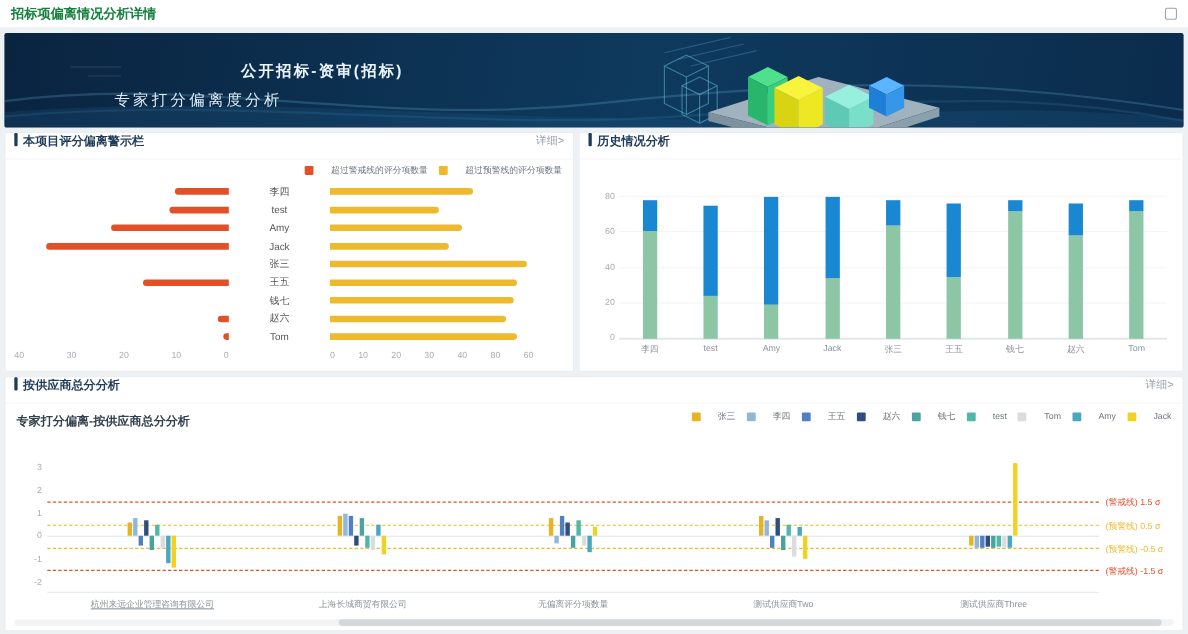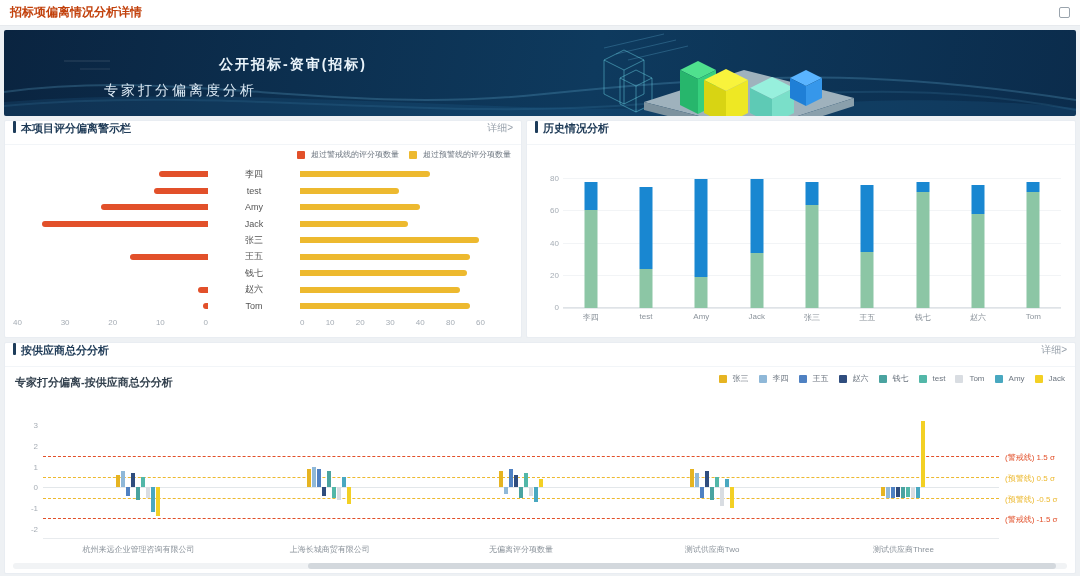--- a/index.html
+++ b/index.html
@@ -2,21 +2,21 @@
 <html><head>
 <meta charset="utf-8">
 <style>
   * { margin:0; padding:0; box-sizing:border-box; }
   html,body { width:1080px; height:576px; overflow:hidden; background:#eef1f4;
               font-family:"Liberation Sans","DejaVu Sans",sans-serif; color:#333; }
 
   
   .topbar { height:26px; background:#fff; border-bottom:1px solid #e7eaee;
             display:flex; align-items:center; justify-content:space-between; padding:0 10px; }
-  .topbar .title { font-size:12px; font-weight:bold; color:#c2410c; }
+  .topbar .title { font-size:12px; font-weight:bold; color:#15803d; }
   .fs-icon { width:11px; height:11px; border:1.5px solid #9aa4ad; border-radius:2px; }
 
   
   .banner { position:relative; margin:4px; height:86px; overflow:hidden; border-radius:2px;
             background:linear-gradient(100deg,#0a2440 0%,#0d3least 0%); 
             background:linear-gradient(100deg,#0a2440 0%,#0e3a5e 55%,#0b2c4c 100%); }
   .banner .bn-title { position:absolute; left:215px; top:26px; color:#eaf4fb; font-size:14px;
                       font-weight:bold; letter-spacing:2px; }
   .banner .bn-sub { position:absolute; left:100px; top:52px; color:#dceaf5; font-size:14px;
                     letter-spacing:3px; }
@@ -25,21 +25,21 @@
   
   .row { display:flex; gap:4px; margin:4px; }
   .panel { background:#fff; border:1px solid #e9edf2; border-radius:2px; position:relative; }
   .p-head { display:flex; height:24px; padding:0 8px; border-bottom:1px solid #f2f5f8; }
   .p-accent { width:3px; height:12px; background:#1d3c5a; margin-right:5px; border-radius:1px; }
   .p-title { font-size:11px; font-weight:bold; color:#1f3b57; }
   .p-link { margin-left:auto; font-size:10px; color:#98a1ab; cursor:pointer; }
 
   
   .lg-row { display:flex; gap:10px; justify-content:flex-end; padding:4px 10px 0 0; }
-  .lg-item { display:flex; align-items:center; gap:6px; cursor:pointer; }
+  .lg-item { display:flex; align-items:center; gap:16px; cursor:pointer; }
   .lg-sw { width:8px; height:8px; border-radius:1px; }
   .lg-tx { font-size:8px; color:#6d7680; }
 
   
   .t-wrap { padding:2px 8px 0 8px; }
   .t-rows { margin-top:4px; }
   .t-row { display:flex; align-items:center; height:16.5px; }
   .t-left { width:195px; display:flex; justify-content:flex-end; }
   .t-mid { width:92px; text-align:center; font-size:9px; color:#555; }
   .t-right { width:185px; display:flex; }
@@ -383,21 +383,21 @@
           </div>
           <div class="g-bar" style="left: 73.1px; background: rgb(230, 180, 34); top: 59.9333px; height: 12.4px;"></div>
           <div class="g-bar" style="left: 78.1px; background: rgb(143, 184, 216); top: 55.8px; height: 16.5333px;"></div>
           <div class="g-bar" style="left: 83.1px; background: rgb(79, 129, 194); top: 72.3333px; height: 8.26667px;"></div>
           <div class="g-bar" style="left: 88.1px; background: rgb(47, 77, 126); top: 57.8667px; height: 14.4667px;"></div>
           <div class="g-bar" style="left: 93.1px; background: rgb(74, 163, 160); top: 72.3333px; height: 12.4px;"></div>
           <div class="g-bar" style="left: 98.1px; background: rgb(82, 183, 168); top: 62px; height: 10.3333px;"></div>
           <div class="g-bar" style="left: 103.1px; background: rgb(217, 221, 226); top: 72.3333px; height: 10.3333px;"></div>
           <div class="g-bar" style="left: 108.1px; background: rgb(73, 168, 192); top: 72.3333px; height: 24.8px;"></div>
           <div class="g-bar" style="left: 113.1px; background: rgb(243, 208, 36); top: 72.3333px; height: 28.9333px;"></div>
-          <div class="g-xlab" style="left: 95.6px;">杭州来远企业管理咨询有限公司</div>
+          <div class="g-xlab" style="left: 95.6px; text-decoration: underline;">杭州来远企业管理咨询有限公司</div>
           <div class="g-bar" style="left: 264.3px; background: rgb(230, 180, 34); top: 53.7333px; height: 18.6px;"></div>
           <div class="g-bar" style="left: 269.3px; background: rgb(143, 184, 216); top: 51.6667px; height: 20.6667px;"></div>
           <div class="g-bar" style="left: 274.3px; background: rgb(79, 129, 194); top: 53.7333px; height: 18.6px;"></div>
           <div class="g-bar" style="left: 279.3px; background: rgb(47, 77, 126); top: 72.3333px; height: 8.26667px;"></div>
           <div class="g-bar" style="left: 284.3px; background: rgb(74, 163, 160); top: 55.8px; height: 16.5333px;"></div>
           <div class="g-bar" style="left: 289.3px; background: rgb(82, 183, 168); top: 72.3333px; height: 10.3333px;"></div>
           <div class="g-bar" style="left: 294.3px; background: rgb(217, 221, 226); top: 72.3333px; height: 12.4px;"></div>
           <div class="g-bar" style="left: 299.3px; background: rgb(73, 168, 192); top: 62px; height: 10.3333px;"></div>
           <div class="g-bar" style="left: 304.3px; background: rgb(243, 208, 36); top: 72.3333px; height: 16.5333px;"></div>
           <div class="g-xlab" style="left: 286.8px;">上海长城商贸有限公司</div>

